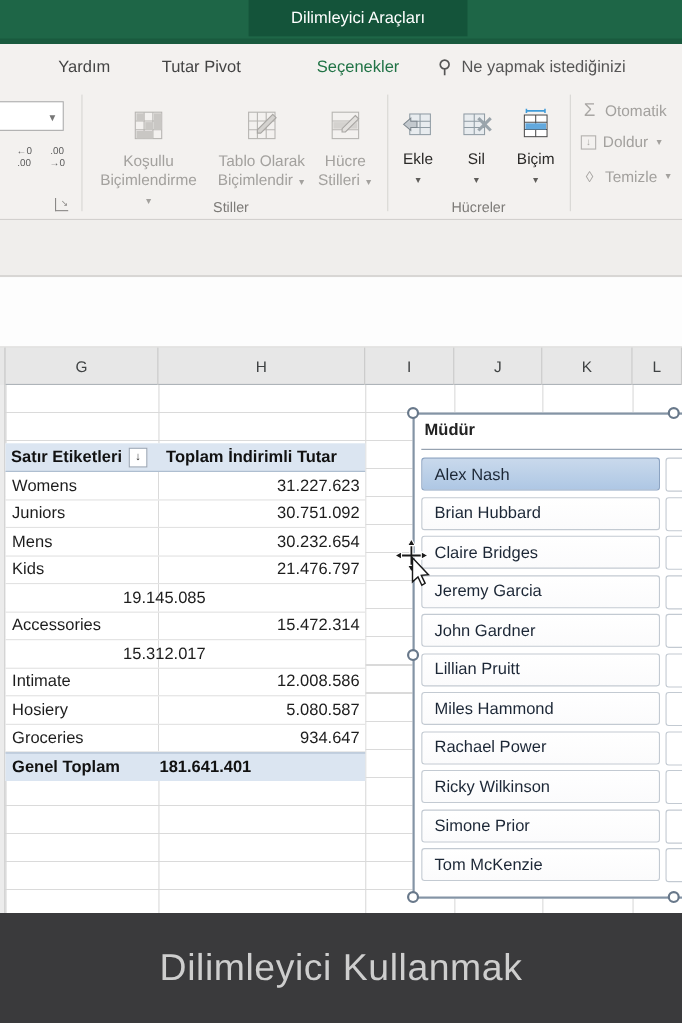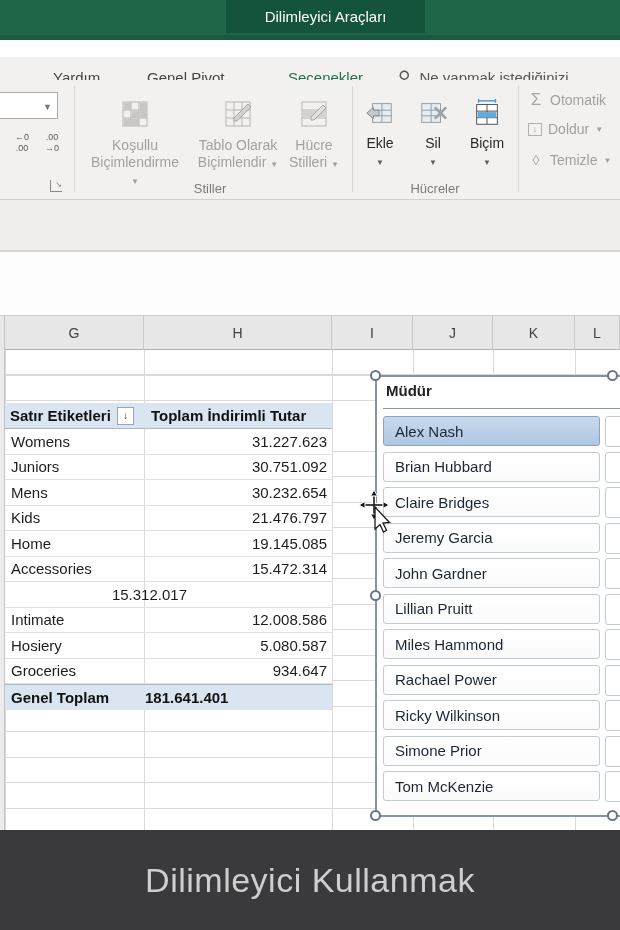--- a/index.html
+++ b/index.html
@@ -7,21 +7,21 @@
   body { font-family:"Liberation Sans", sans-serif; }
   #stage{ position:relative; width:620px; height:930px; overflow:hidden; background:#fff; margin:0 auto; }
 
   
   .titlebar{ position:absolute; left:0; top:0; width:620px; height:40px; background:#1e6647; }
   .titlebar-shade{ position:absolute; left:0; top:35px; width:620px; height:5px; background:#195a3e; }
   .context-tab{ position:absolute; left:226px; top:0; width:199px; height:33px; background:#14543a;
                 color:#fff; font-size:15px; display:flex; align-items:center; justify-content:center; }
 
   
-  .tabrow{ position:absolute; left:0; top:57px; width:620px; height:40px; background:#f3f1ef; }
+  .tabrow{ position:absolute; left:0; top:40px; width:620px; height:40px; background:#f3f1ef; }
   .rtab{ position:absolute; top:0; height:40px; display:flex; align-items:center; font-size:15px; color:#444; cursor:default; }
   .rtab.green{ color:#217346; }
   .searchzone{ position:absolute; left:398px; top:0; height:40px; display:flex; align-items:center; gap:9px; color:#555; font-size:15px; white-space:nowrap; }
   .search-glyph{ font-size:17px; color:#555; transform:scaleX(-1); display:inline-block; }
 
   
   .ribbon{ position:absolute; left:0; top:80px; width:620px; height:120px; background:#f3f1ef; border-bottom:1px solid #d2d0ce; }
   .rdivider{ position:absolute; top:6px; height:106px; width:1px; background:#d8d6d3; }
   .grouplabel{ position:absolute; top:101px; font-size:13px; color:#7d7b78; text-align:center; }
 
@@ -105,21 +105,21 @@
     <div class="context-tab">
       <span>Dilimleyici Araçları</span>
     </div>
   </div>
 
   <div class="tabrow">
     <div class="rtab" style="left:53px;">
         <span>Yardım</span>
       </div>
     <div class="rtab" style="left:147px;">
-        <span>Genel Pivot</span>
+        <span>Tutar Pivot</span>
       </div>
     <div class="rtab green" style="left:288px;">
         <span>Seçenekler</span>
       </div>
     <div class="searchzone">
       <span class="search-glyph">⚲</span>
       <span>Ne yapmak istediğinizi</span>
     </div>
   </div>
 
@@ -315,21 +315,20 @@
         </div>
         <div class="pvt-row">
           <div class="c1">Mens</div>
           <div class="c2">30.232.654</div>
         </div>
         <div class="pvt-row">
           <div class="c1">Kids</div>
           <div class="c2">21.476.797</div>
         </div>
         <div class="pvt-row">
-          <div class="c1">Home</div>
           <div class="c2">19.145.085</div>
         </div>
         <div class="pvt-row">
           <div class="c1">Accessories</div>
           <div class="c2">15.472.314</div>
         </div>
         <div class="pvt-row">
           <div class="c2">15.312.017</div>
         </div>
         <div class="pvt-row">

